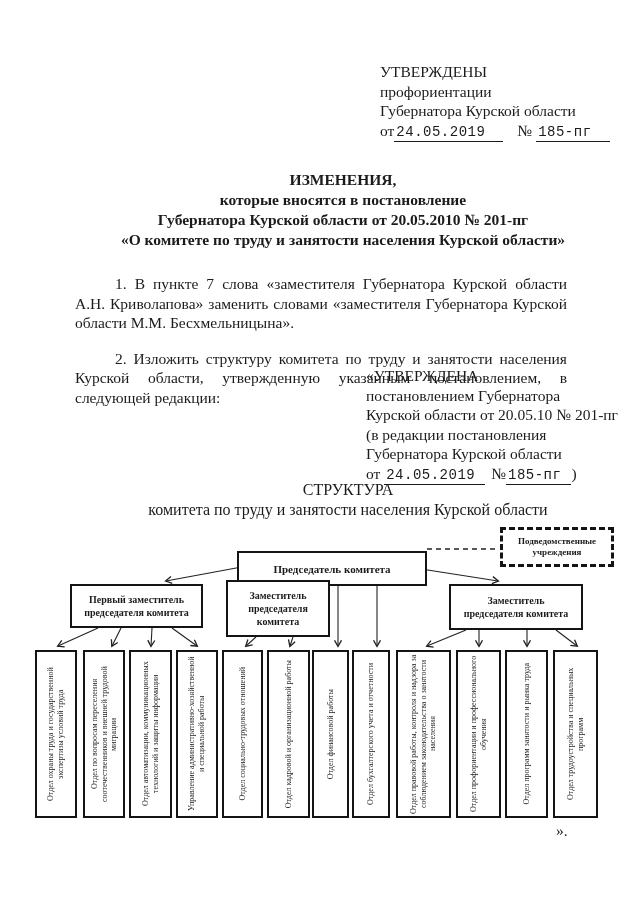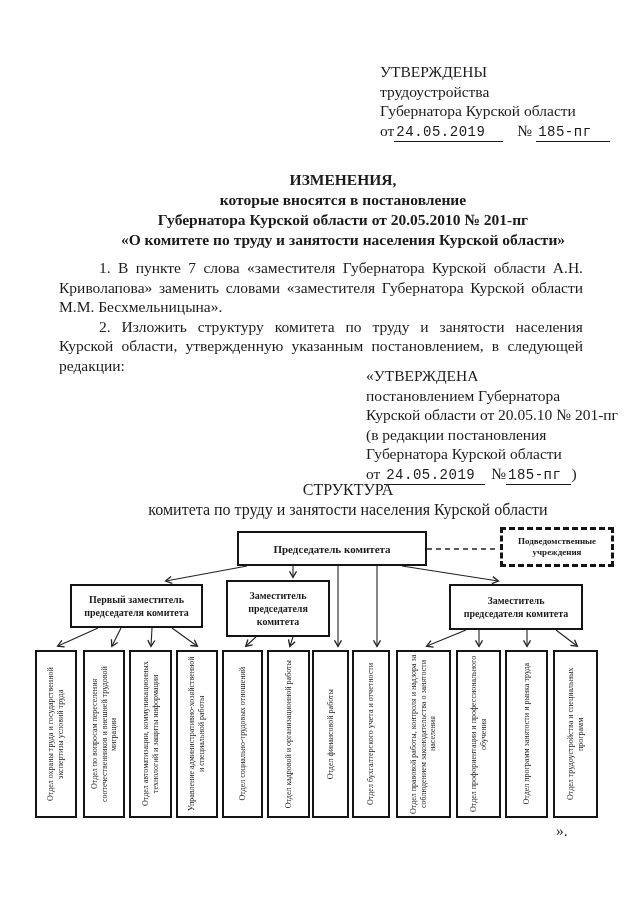--- a/index.html
+++ b/index.html
@@ -16,45 +16,45 @@
   .uline{border-bottom:1px solid #1b1b1b;padding:0 18px 1px 2px;}
   .uline2{border-bottom:1px solid #1b1b1b;padding:0 10px 1px 2px;}
   .nsp{margin-left:14px;margin-right:4px;}
   .nsp2{margin-left:6px;margin-right:0;}
   
   .doc-title{left:0;top:170px;width:640px;text-align:center;font-weight:bold;
     font-size:15.5px;line-height:20px;margin-left:23px;}
   .struct-head{left:0;top:480px;width:640px;text-align:center;font-size:16px;line-height:20px;padding-left:28px;}
   
   .bodytext{left:59px;top:258px;width:524px;}
-  .bodytext p{margin:0;text-indent:40px;text-align:justify;font-size:15.5px;line-height:19.5px;}
+  .bodytext p{margin:16px;text-indent:40px;text-align:justify;font-size:15.5px;line-height:19.5px;}
   
   .obox{position:absolute;border:2px solid #141414;background:#fff;
     display:flex;align-items:center;justify-content:center;text-align:center;
     box-sizing:border-box;font-family:"Liberation Serif","DejaVu Serif",serif;}
-  .chairman{left:237px;top:531px;width:190px;height:35px;font-size:11px;font-weight:bold;}
+  .chairman{left:237px;top:551px;width:190px;height:35px;font-size:11px;font-weight:bold;}
   .subunits{left:500px;top:527px;width:114px;height:40px;border:3px dashed #141414;
     font-size:9px;font-weight:bold;line-height:11px;padding:1px;}
   .dep1{left:70px;top:584px;width:133px;height:44px;font-size:10px;font-weight:bold;line-height:13px;border-width:2.5px;}
   .dep2{left:226px;top:580px;width:104px;height:57px;font-size:10px;font-weight:bold;line-height:13px;border-width:2.5px;padding:0 14px;}
   .dep3{left:449px;top:584px;width:134px;height:46px;font-size:10px;font-weight:bold;line-height:13px;border-width:2.5px;padding:0 8px;}
   .dept{top:650px;height:168px;border-width:2px;}
   .vtext{writing-mode:vertical-rl;transform:rotate(180deg);font-size:8px;line-height:1.2;
     max-height:160px;text-align:center;}
   .connectors{position:absolute;left:0;top:0;pointer-events:none;}
   .closing{font-size:15.5px;}
 </style>
 </head>
 <body>
 
 <div id="page">
 
   <div class="abs stamp" style="left:368px;top:62px;margin-left:12px;">
     <div>УТВЕРЖДЕНЫ</div>
-    <div>трудоустройства</div>
+    <div>профориентации</div>
     <div>Губернатора Курской области</div>
     <div class="stamp-last">
       <span>от</span><span class="uline mono">24.05.2019</span><span class="nsp">№</span><span class="uline mono">185-пг</span>
     </div>
   </div>
 
   <div class="abs doc-title">
     <div>ИЗМЕНЕНИЯ,</div>
     <div>которые вносятся в  постановление</div>
     <div>Губернатора Курской области  от 20.05.2010 № 201-пг</div>

